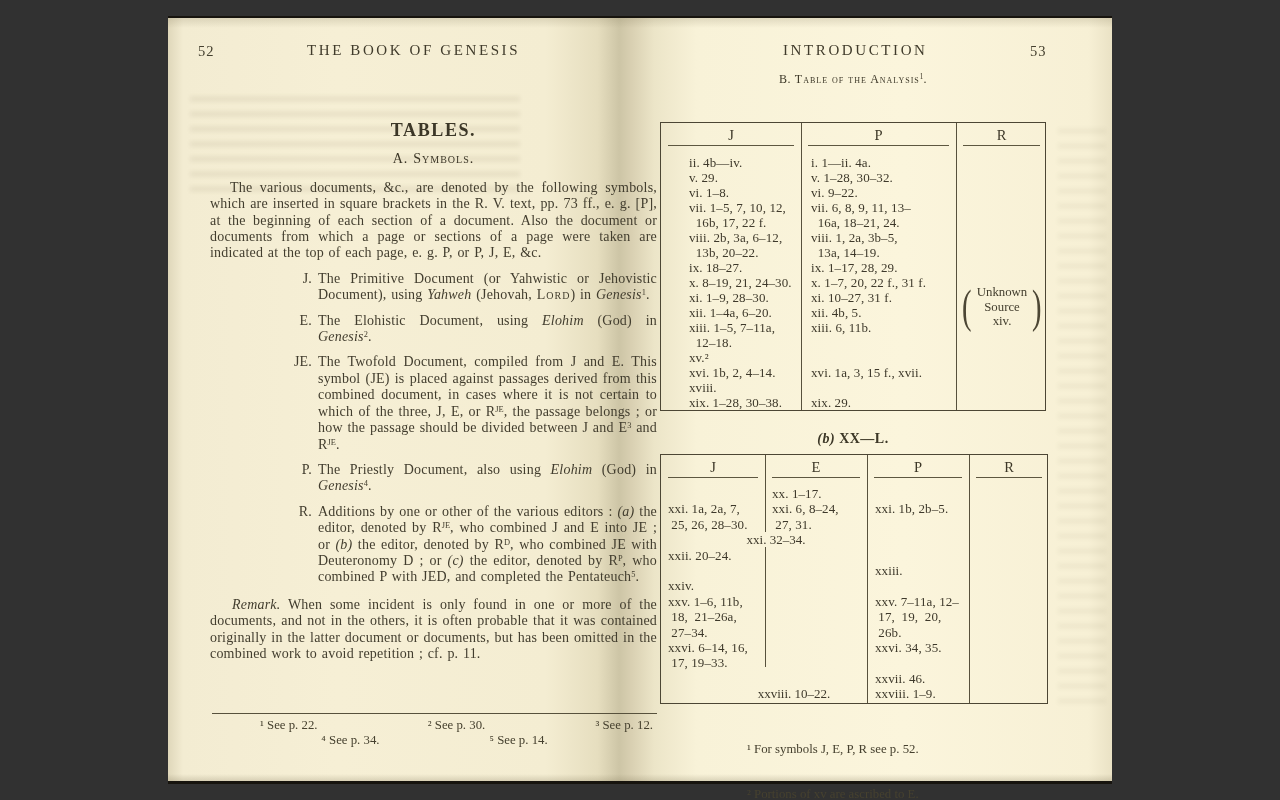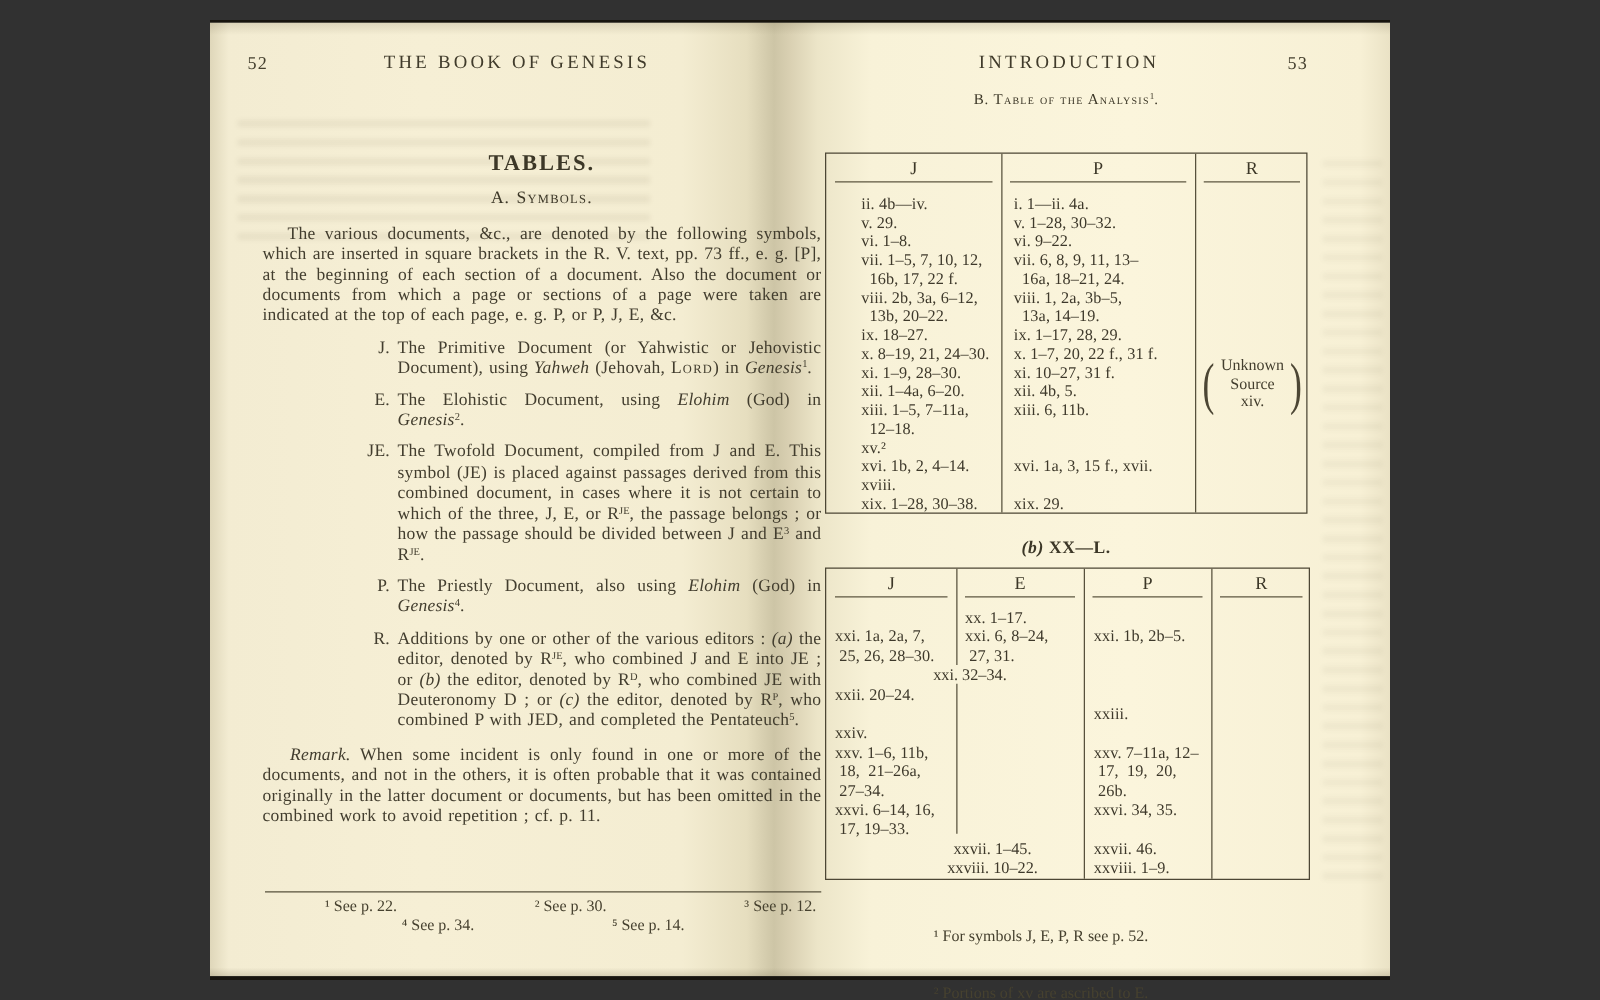--- a/index.html
+++ b/index.html
@@ -221,21 +221,20 @@
 xxiii.
 
 xxv. 7–11a, 12–
  17,  19,  20,
  26b.
 xxvi. 34, 35.
 
 xxvii. 46.
 xxviii. 1–9.</div>
     <div class="spanline" style="left:0;top:77px;width:230px;">xxi. 32–34.</div>
-    <div class="spanline" style="left:0;top:216px;width:266px;">xxvii. 1–45.</div>
     <div class="spanline" style="left:0;top:231px;width:266px;">xxviii. 10–22.</div>
   </div>
 
   <div class="rfns">
     <div>¹ For symbols J, E, P, R see p. 52.</div>
     <div>² Portions of xv are ascribed to E.</div>
   </div>
 
 </div>
 

